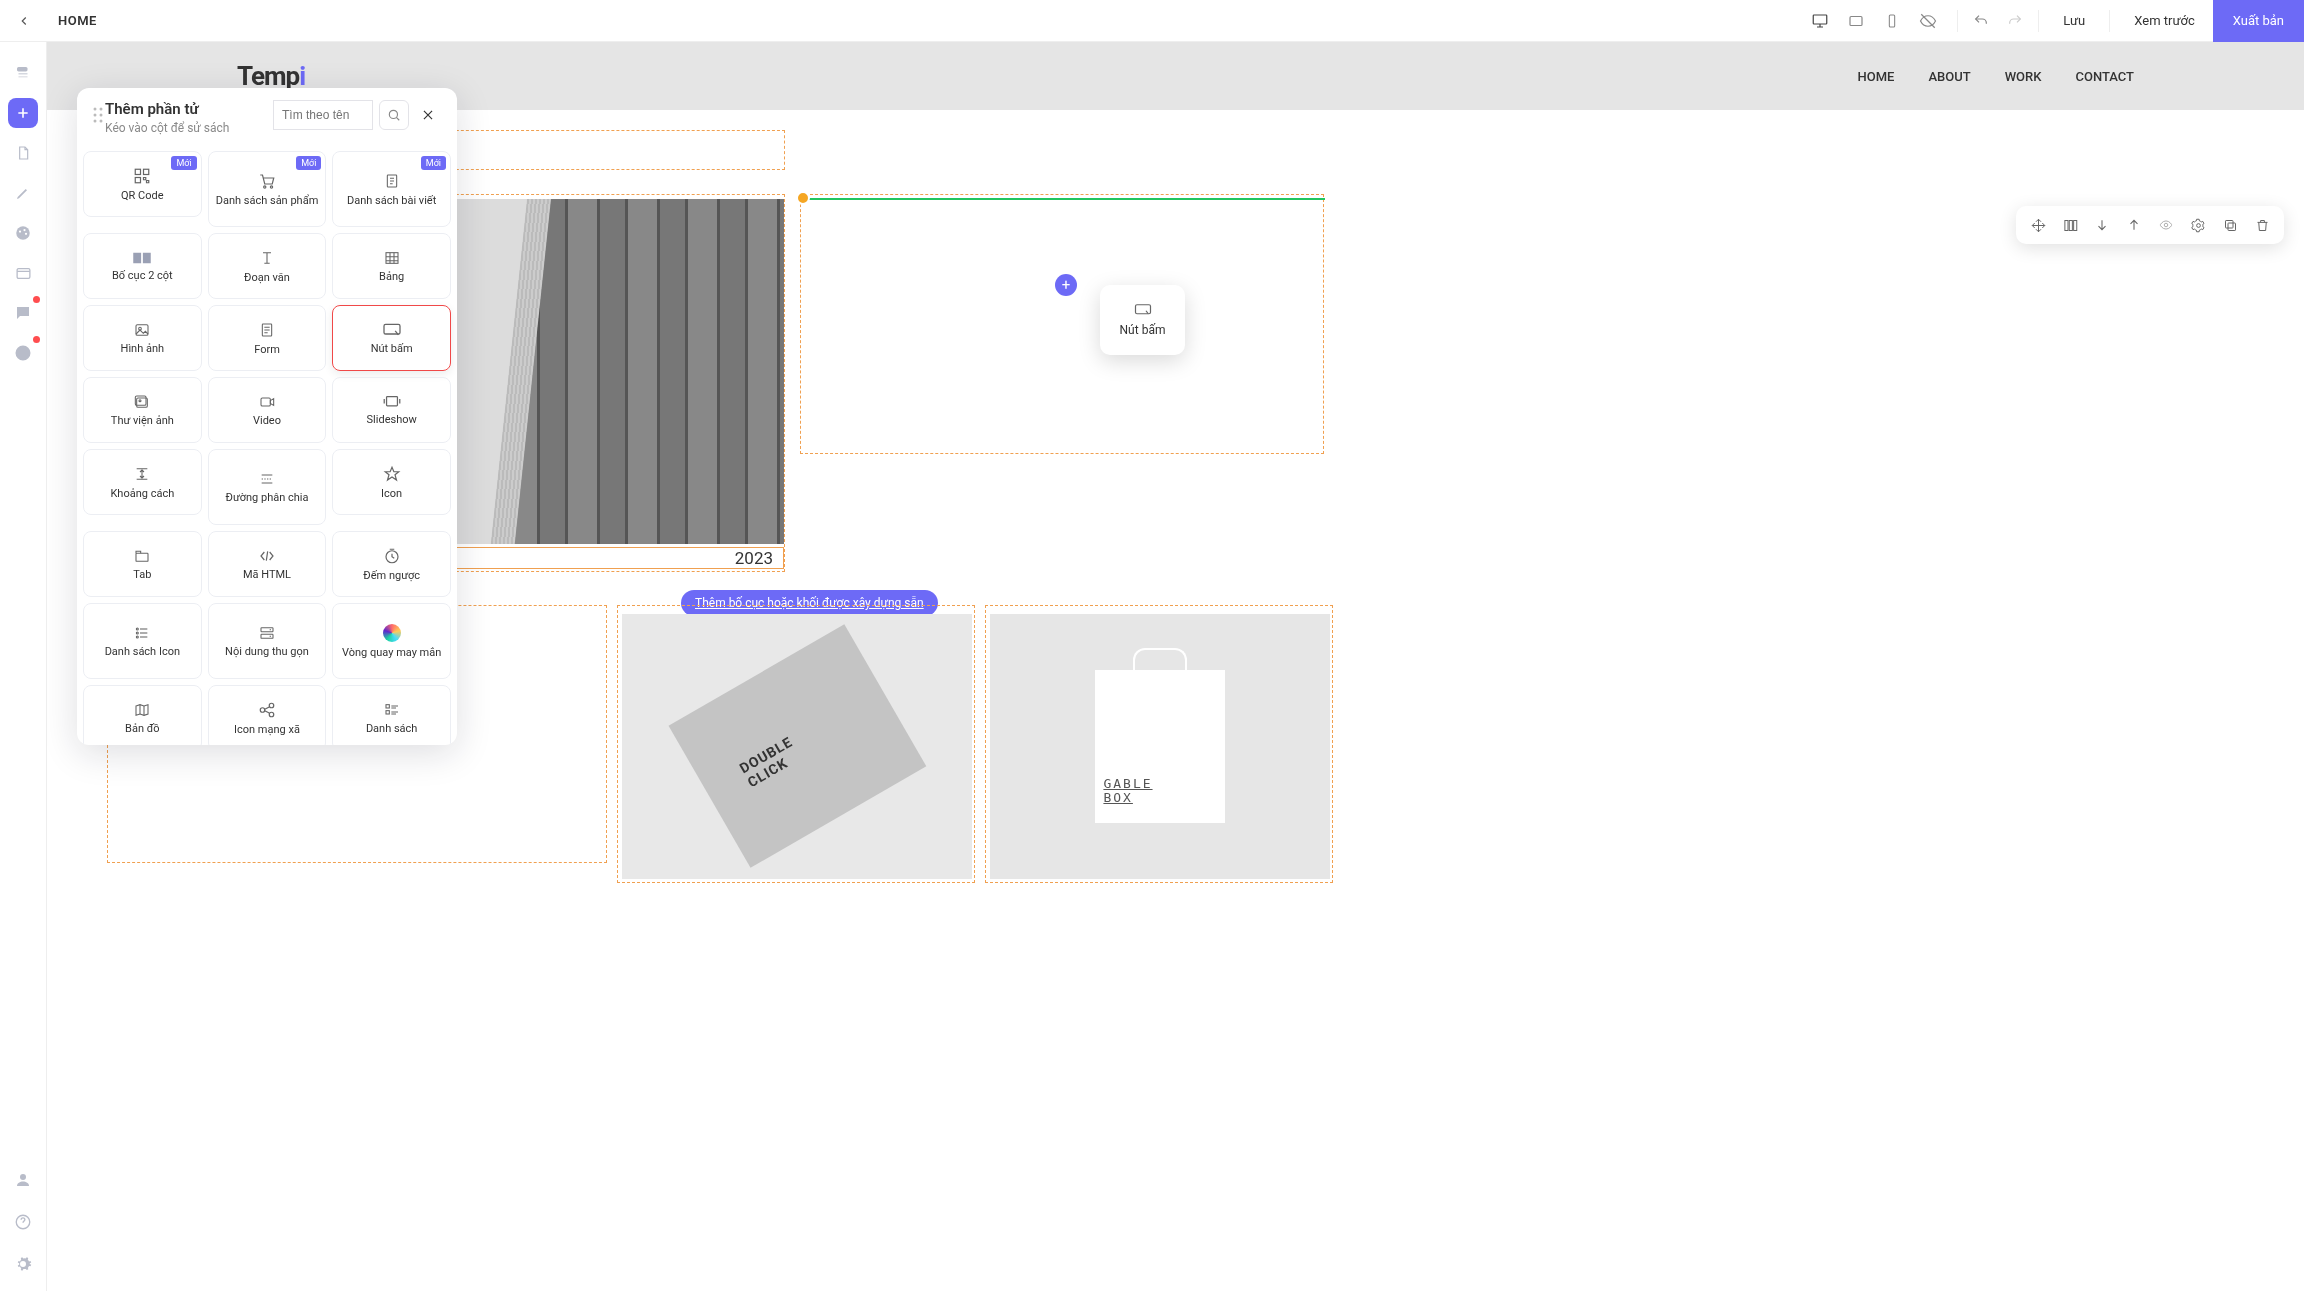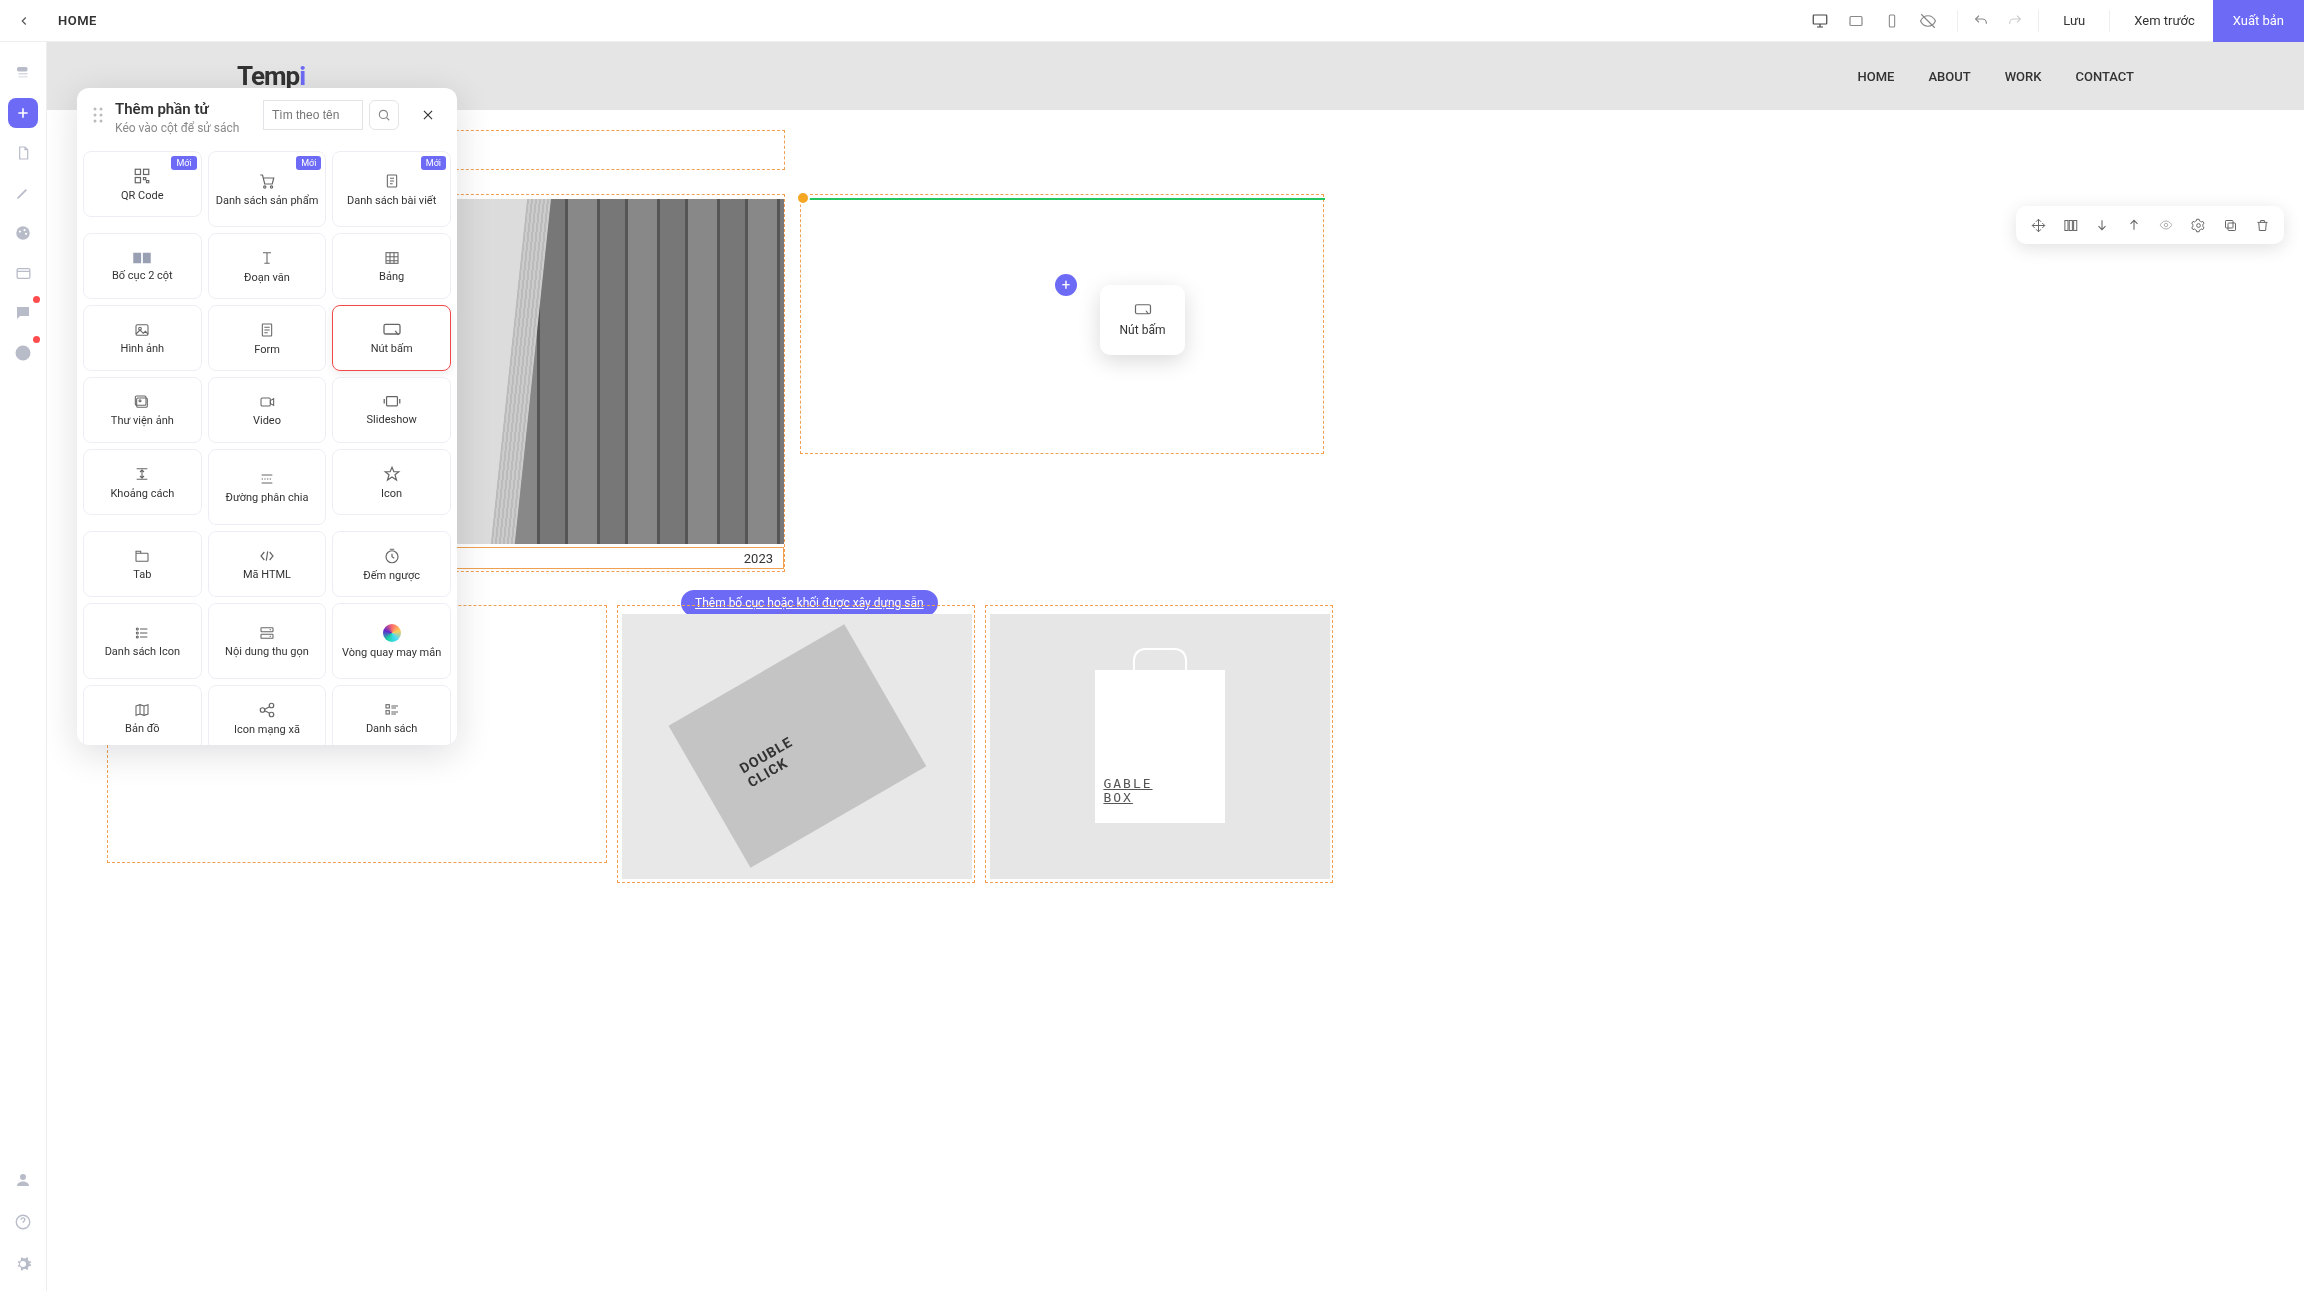--- a/index.html
+++ b/index.html
@@ -44,37 +44,37 @@
 .banner-credit { position: absolute; left: 12px; bottom: 50px; font-size: 10px; color: #333; line-height: 1.2; }
 
 .productA { background: #e8e8e8; display:flex; align-items:center; justify-content:center; }
 .productA .box { width: 58%; height: 62%; background: #c4c4c4; transform: rotate(-30deg); position: relative; }
 .productA .box span { position:absolute; left:20%; top:40%; transform:rotate(0deg); color:#333; font-size:14px; font-weight:700; letter-spacing:1px; }
 .productB { background: #e6e6e6; display:flex; align-items:center; justify-content:center; }
 .productB .gable { width: 38%; height: 58%; background:#fff; position:relative; }
 .productB .gable::before { content:""; position:absolute; top:-22px; left:50%; transform:translateX(-50%); width:50px; height:22px; border:2px solid #fff; border-bottom:none; border-radius:12px 12px 0 0; }
 .productB .gable span { position:absolute; left:8px; bottom:18px; font-family:monospace; font-size:13px; color:#555; letter-spacing:2px; line-height:1.1;text-decoration:underline; }
 
-.year-line { position:absolute; border:1px solid #f0a050; display:flex; align-items:center; justify-content:flex-end; padding-right:10px; font-size:13px; background:#fff; }
+.year-line { position:absolute; border:1px solid #f0a050; display:flex; align-items:center; justify-content:flex-end; padding-right:10px; font-size:17px; background:#fff; }
 
 .add-layout-pill { position:absolute; background:#6d6af6; color:#fff; font-size:12px; padding:6px 14px; border-radius:14px; cursor:pointer;text-decoration:underline; }
 
 .float-toolbar { position:absolute; background:#fff; border-radius:10px; box-shadow:0 4px 18px rgba(0,0,0,.12); height:38px; display:flex; align-items:center; padding:0 8px; gap:4px; }
 .float-toolbar .tb { width:28px; height:28px; display:flex; align-items:center; justify-content:center; cursor:pointer; color:#666; }
 
 .orange-dot { position:absolute; width:14px; height:14px; background:#f5a623; border:2px solid #fff; border-radius:50%; }
 .green-line { position:absolute; height:2px; background:#22c55e; }
 
 .drop-preview { position:absolute; background:#fff; border-radius:10px; box-shadow:0 6px 22px rgba(0,0,0,.15); width:85px; height:70px; display:flex; flex-direction:column; align-items:center; justify-content:center; gap:6px; font-size:12px; }
 
 .plus-circle { position:absolute; width:22px; height:22px; background:#6d6af6; border-radius:50%; display:flex; align-items:center; justify-content:center; color:#fff; cursor:pointer; font-size:15px; }
 
 
 .panel { position:absolute; left:30px; top:46px; width:380px; height:657px; background:#fff; border-radius:12px; box-shadow:0 8px 36px rgba(20,20,40,.14); display:flex; flex-direction:column; overflow:hidden; z-index:100; }
-.panel-head { display:flex; align-items:flex-start; padding:12px 14px 10px 14px; gap:10px; }
+.panel-head { display:flex; align-items:flex-start; padding:12px 14px 10px 14px; }
 .drag-grip { color:#bbb; margin-top:6px; }
 .panel-title h3 { font-size:15px; font-weight:600; }
 .panel-title p { font-size:12px; color:#8a8a8a; margin-top:3px; }
 .panel-search { margin-left:auto; display:flex; align-items:center; gap:6px; }
 .panel-search input { width:100px; height:30px; border:1px solid #e3e3e8; border-radius:0; padding:0 8px; font-size:12px; outline:none; }
 .panel-search .sbtn { width:30px; height:30px; border:1px solid #e3e3e8; border-radius:6px; display:flex; align-items:center; justify-content:center; cursor:pointer; }
 .panel-close { width:30px; height:30px; display:flex; align-items:center; justify-content:center; cursor:pointer; margin-left:4px; }
 
 .panel-body { flex:1; display:flex; overflow:hidden; }
 .cat-list { width:96px; border-right:1px solid #eef; padding:8px 0; overflow-y:auto; }

